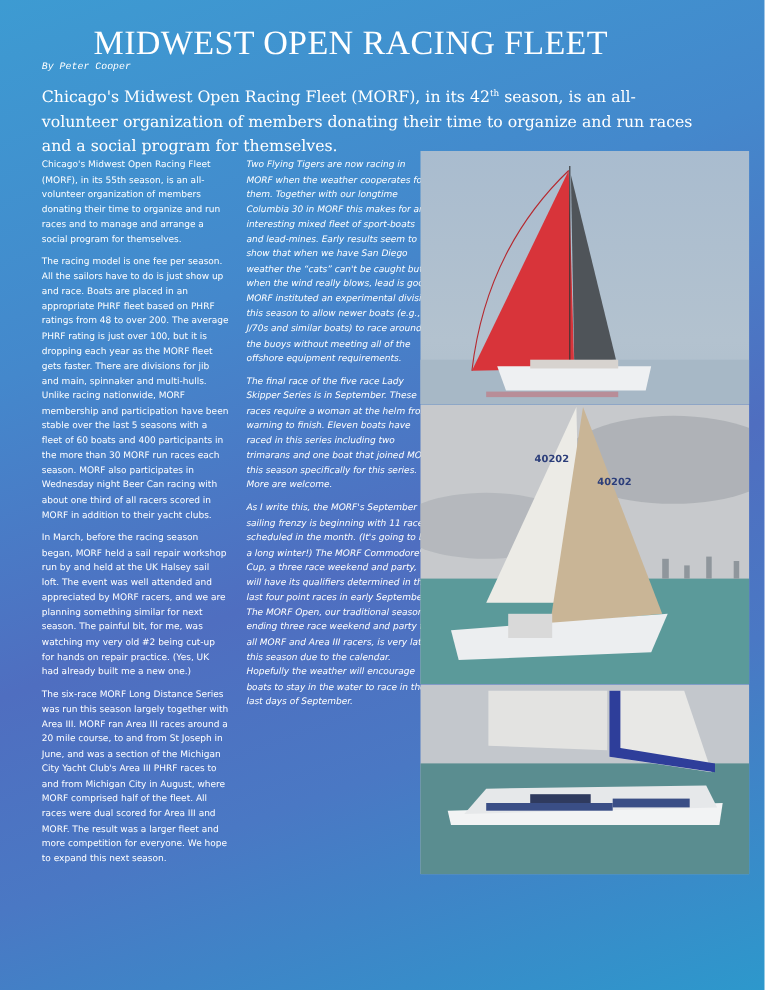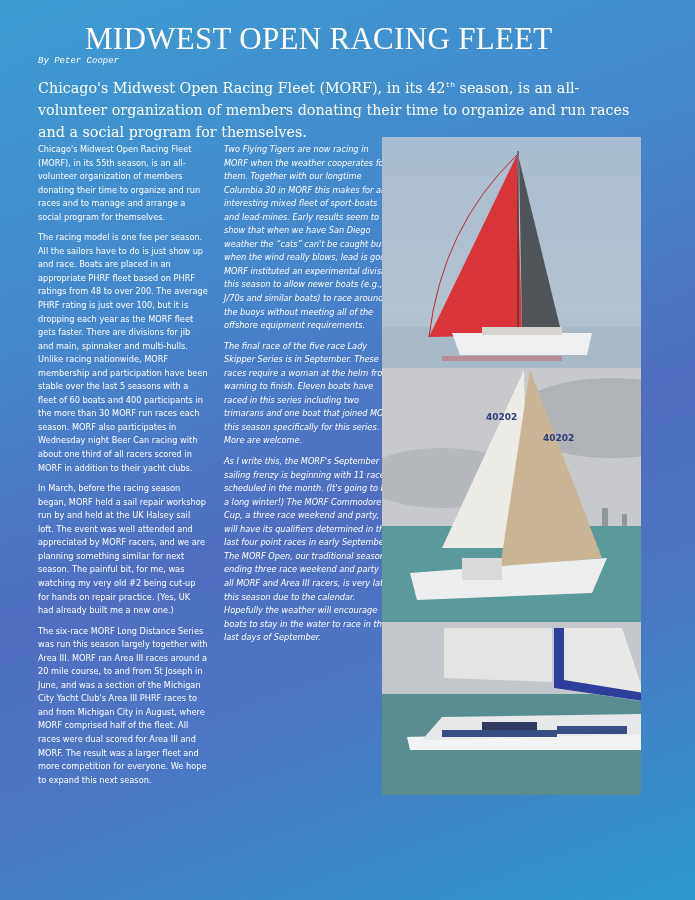--- a/index.html
+++ b/index.html
@@ -15,30 +15,30 @@
     color:#fff; white-space:nowrap; line-height:34px;margin-left:47px;
   }
   .byline {
     position:absolute; left:38px; top:56px;
     font-family:Liberation Mono, monospace; font-style:italic; font-size:9px; color:#fff;
   }
   .deck {
     position:absolute; left:38px; top:74px; width:600px;
     font-family:"DejaVu Serif", serif; font-size:14.3px; line-height:22px; color:#fff;
   }
-  .deck sup { font-size:8px;font-family:Liberation Mono, monospace; }
+  .deck sup { font-size:8px; }
   .col {
     position:absolute; top:143px; width:170px;
     font-family:"DejaVu Sans", sans-serif; font-size:8.2px; line-height:13.55px; color:#fff;
   }
   .col p { margin:0 0 7px 0; }
   .col1 { left:38px; }
   .col2 { left:224px;font-style:italic; }
   .photos { position:absolute; left:382px; top:137px; width:313px; }
-  .photo { position:relative; width:259px; overflow:hidden; }
+  .photo { position:relative; width:299px; overflow:hidden; }
   .photo svg { display:block; }
 </style>
 </head>
 <body>
 
 <div class="title">MIDWEST OPEN RACING FLEET</div>
 <div class="byline">By Peter Cooper</div>
 <div class="deck"><span>Chicago's Midwest Open Racing Fleet (MORF), in its 42</span><sup>th</sup><span> season, is an all-volunteer organization of  members donating their time to organize and run races and a social program for themselves.</span></div>
 
 <div class="col col1">

